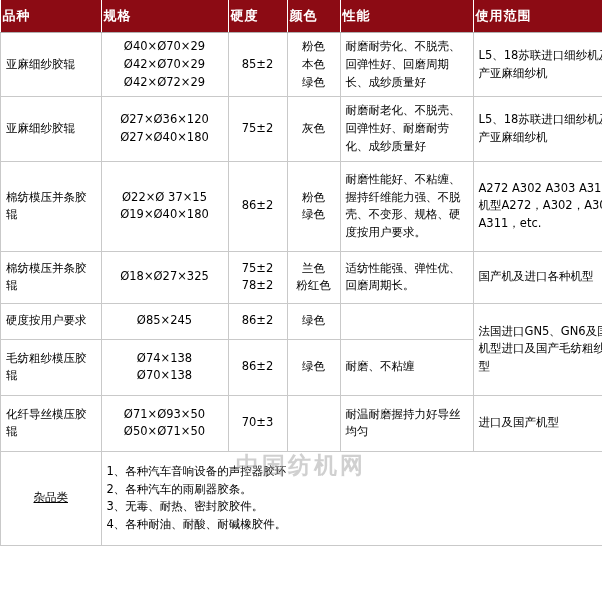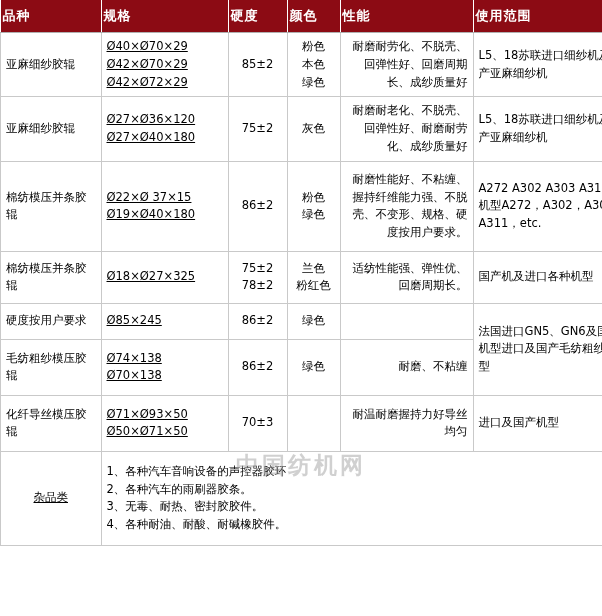--- a/index.html
+++ b/index.html
@@ -38,33 +38,33 @@
     line-height: 1.55;
     padding: 5px 5px;
     vertical-align: middle;
     background: #ffffff;
   }
   td.c-name {
     text-align: left;
     padding-left: 8px;
   }
   td.c-spec {
+    text-align: center;
     font-family: "DejaVu Sans", "Liberation Sans", sans-serif;
-    text-decoration: underline;
   }
   td.c-spec .line { white-space: nowrap; }
   td.c-hard {
     text-align: center;
   }
   td.c-color {
     text-align: center;
     margin-top: 45px;
   }
   td.c-perf {
-    text-align: right;
+    text-align: left;
     padding-left: 6px;
     padding-right: 6px;
   }
   td.c-scope {
     text-align: left;
     padding-left: 6px;
     padding-right: 6px;
   }
   td.c-misc-name {
     text-align: center;

